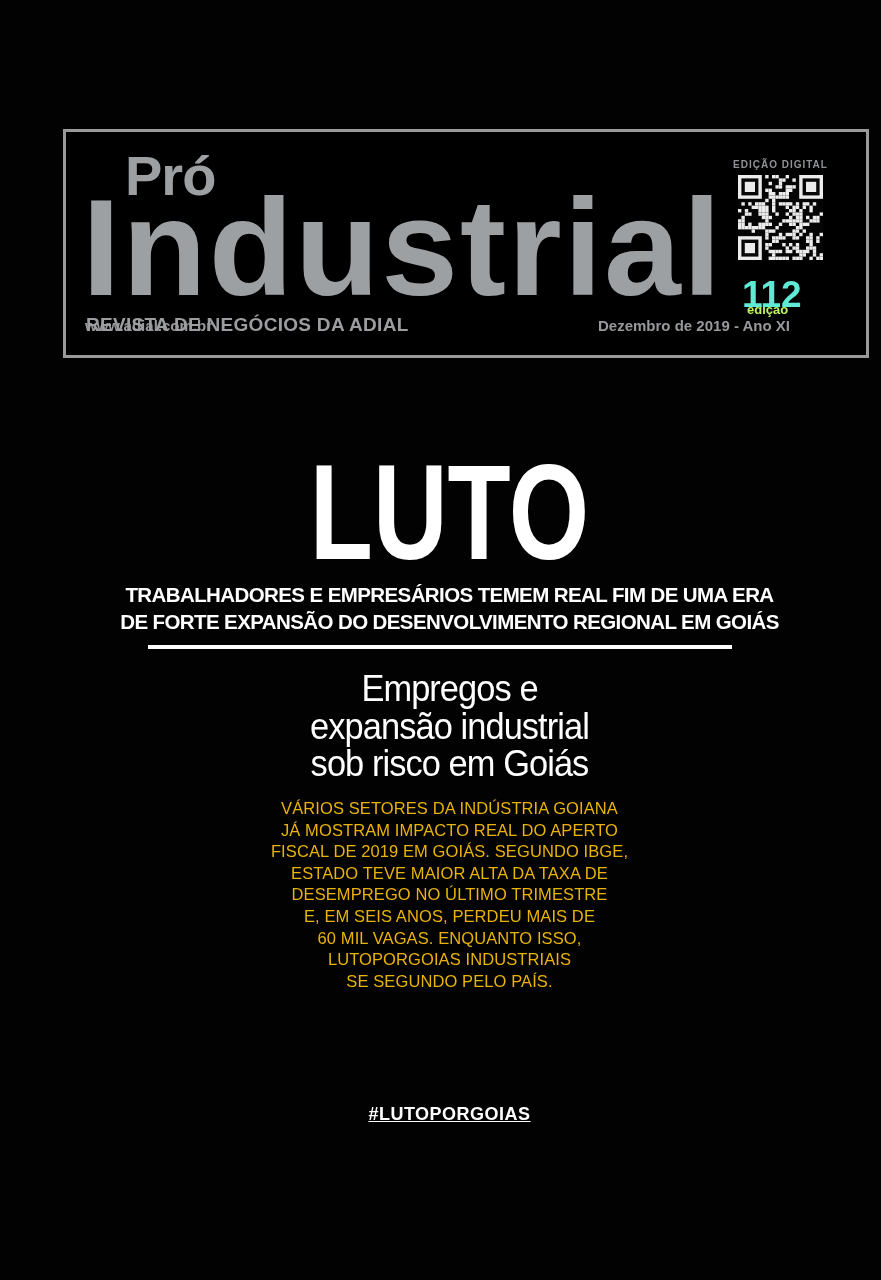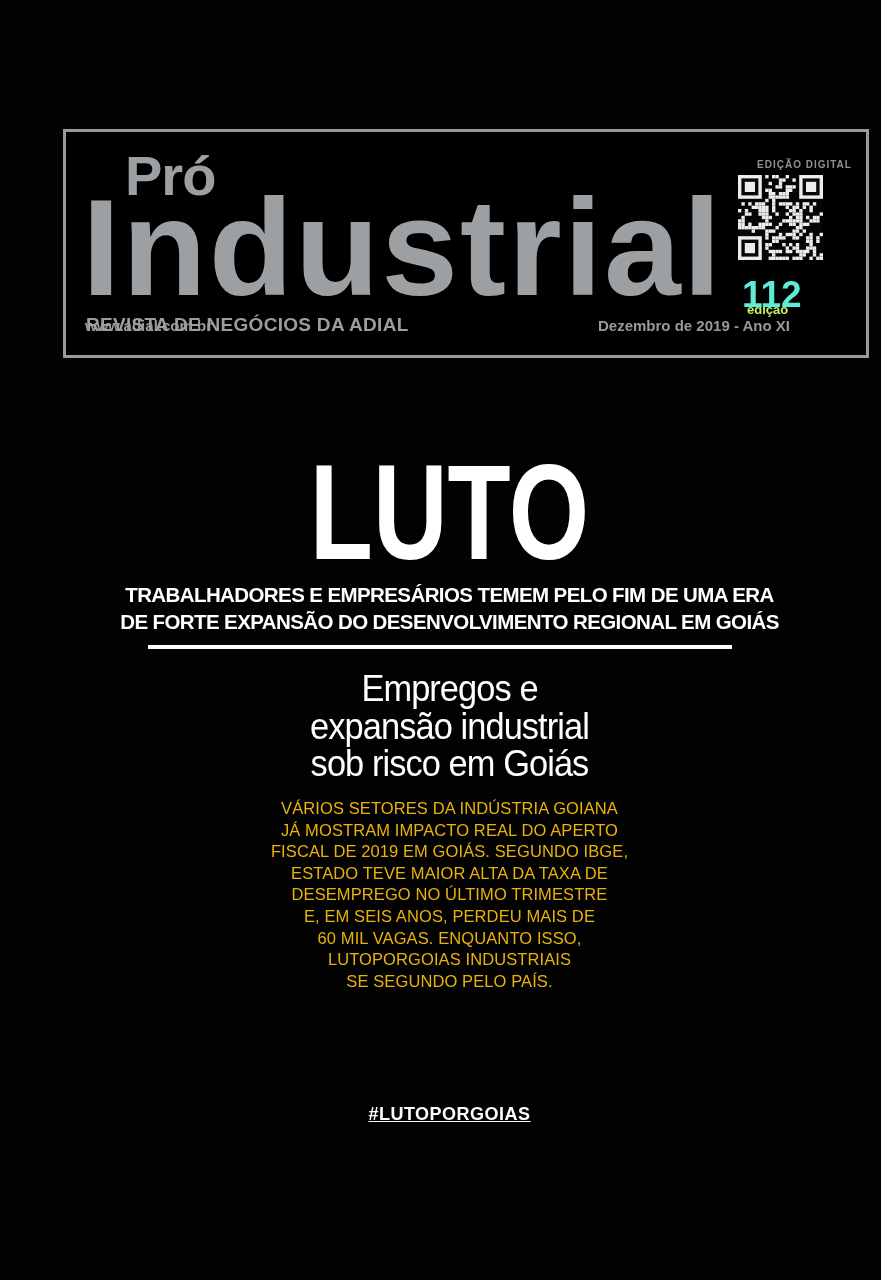--- a/index.html
+++ b/index.html
@@ -17,21 +17,21 @@
     position:absolute;left:59px;top:12px;
     font-size:56px;font-weight:bold;color:#9da0a3;letter-spacing:-1px;line-height:1.15;
   }
   .logo-industrial{
     position:absolute;left:16px;top:36px;
     font-size:138px;font-weight:bold;color:#9da0a3;letter-spacing:2px;line-height:1.15;
     white-space:nowrap;
   }
   .digital-label{
     position:absolute;left:664px;top:27px;width:101px;text-align:center;
-    font-size:10px;font-weight:bold;letter-spacing:1px;color:#8f9194;margin-left:24px;
+    font-size:10px;font-weight:bold;letter-spacing:1px;color:#8f9194;
   }
   .qr{position:absolute;left:672px;top:43px;width:85px;height:85px;background:#050505;}
   .ed-label{position:absolute;left:681px;top:133px;font-size:13px;font-weight:bold;color:#bef264;margin-top:37px;}
   .ed-num{position:absolute;left:676px;top:142px;font-size:37px;font-weight:bold;color:#5eead4;line-height:1.15;}
   .site{position:absolute;left:19px;top:185px;font-size:15px;font-weight:bold;color:#97999c;}
   .revista{
     position:absolute;left:0;right:40px;top:182px;text-align:left;
     font-size:19px;font-weight:bold;letter-spacing:0.3px;color:#9b9da0;margin-left:20px;
   }
   .dateline{position:absolute;right:76px;top:185px;font-size:15px;font-weight:bold;color:#97999c;}
@@ -276,21 +276,21 @@
     <div class="ed-num">112</div>
 
     <div class="site">www.adial.com.br</div>
     <div class="revista">REVISTA DE NEGÓCIOS DA ADIAL</div>
     <div class="dateline">Dezembro de 2019 - Ano XI</div>
   </div>
 
   <div class="content-col headline">LUTO</div>
 
   <div class="content-col subheadline">
-    <div>TRABALHADORES E EMPRESÁRIOS TEMEM PELO FIM DE UMA ERA</div>
+    <div>TRABALHADORES E EMPRESÁRIOS TEMEM REAL FIM DE UMA ERA</div>
     <div>DE FORTE EXPANSÃO DO DESENVOLVIMENTO REGIONAL EM GOIÁS</div>
   </div>
 
   <div class="divider"></div>
 
   <div class="content-col deck">
     <div>Empregos e</div>
     <div>expansão industrial</div>
     <div>sob risco em Goiás</div>
   </div>

